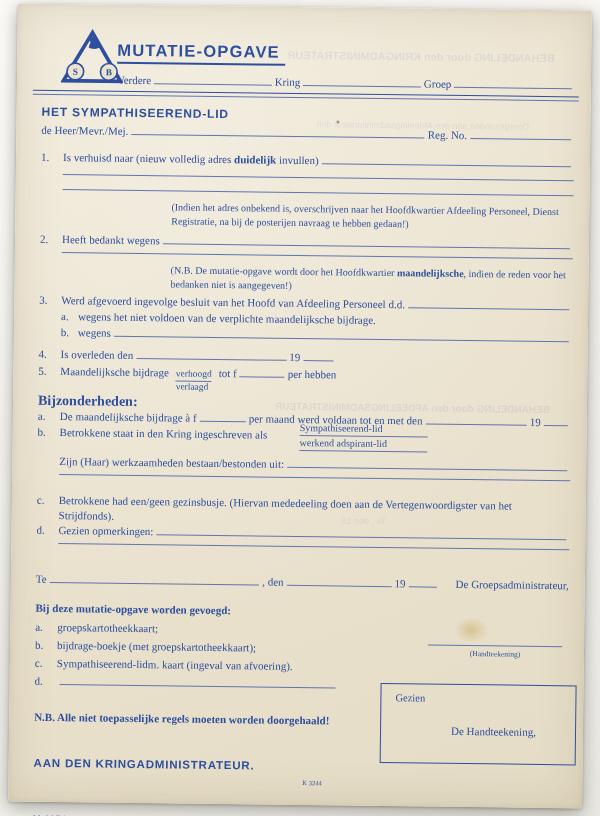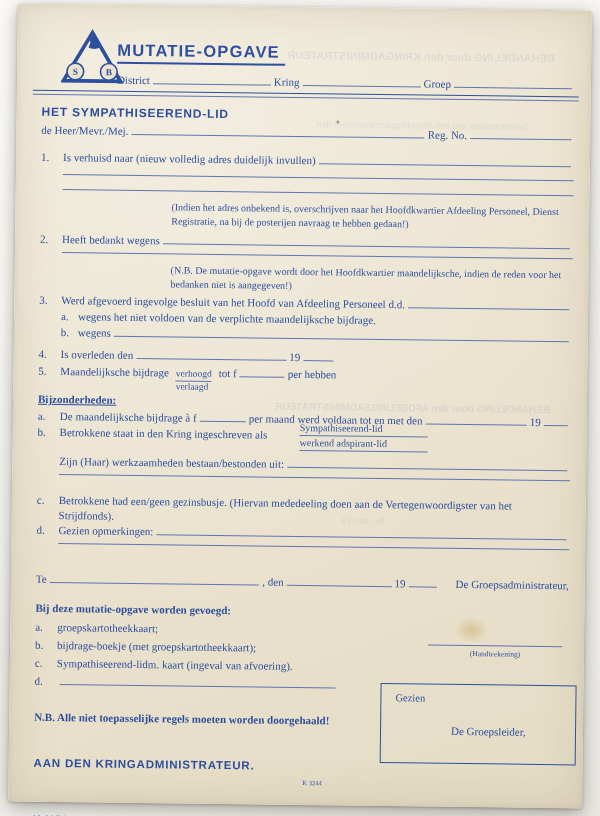--- a/index.html
+++ b/index.html
@@ -29,41 +29,41 @@
   .subnum{flex:0 0 17px;}
   .fill{flex:1 1 auto;min-width:12px;height:.85em;border-bottom:1px solid var(--line);margin:0 3px;}
   .w24{flex:0 0 24px}.w28{flex:0 0 28px}.w30{flex:0 0 30px}.w45{flex:0 0 45px}
   .w46{flex:0 0 46px}.w105{flex:0 0 105px}.w150{flex:0 0 150px}.w276{flex:0 0 276px}
   .hr{position:absolute;border-top:1px solid var(--line);height:0;}
   .dbl{position:absolute;height:3px;border-top:1.6px solid var(--blue);border-bottom:.8px solid var(--line);}
   .note{position:absolute;font-size:10px;line-height:1.35;color:var(--blue);}
   .title{position:absolute;left:100px;top:36px;font:bold 16.5px "Liberation Sans",sans-serif;
          letter-spacing:1.2px;border-bottom:2.5px solid var(--blue);padding:0 5px 2px 0;}
   .member-heading{position:absolute;left:25px;top:101px;font:bold 12px "Liberation Sans",sans-serif;letter-spacing:.8px;}
-  .b-head{position:absolute;left:25px;top:389px;font-weight:bold;font-size:11px;text-decoration:underline;}
+  .b-head{position:absolute;left:25px;top:389px;font-weight:bold;font-size:14px;}
   .attach-head{position:absolute;left:25px;top:598px;font-weight:bold;font-size:11px;}
   .nb{position:absolute;left:25px;top:707px;font-weight:bold;font-size:11px;white-space:nowrap;}
   .addressee{position:absolute;left:25px;top:753px;font:bold 11.5px "Liberation Sans",sans-serif;letter-spacing:.8px;}
   .meta{position:absolute;font-size:8px;color:var(--blue);}
   .stack{display:inline-flex;flex-direction:column;font-size:9.5px;line-height:1.25;margin:0 7px;}
   .stack-top{border-bottom:1px solid var(--line);}
   .optstack{position:absolute;left:287px;top:414px;width:128px;font-size:10px;line-height:1.3;color:var(--blue);}
   .optstack div{border-bottom:1px solid var(--line);padding-bottom:1px;}
   .sig-line{position:absolute;top:636px;left:418px;width:134px;border-top:1px solid var(--line);}
   .sig-caption{position:absolute;top:640px;left:410px;width:150px;text-align:center;font-size:7.5px;color:var(--blue);}
   .gezien{position:absolute;left:371px;top:675px;width:196px;height:80px;border:1.5px solid var(--blue);box-sizing:border-box;}
   .gz-label{position:absolute;left:14px;top:8px;font-size:10.5px;}
   .gz-leader{position:absolute;left:70px;top:40px;font-size:11px;}
   .bleed{position:absolute;transform:scaleX(-1);color:var(--blue);opacity:.09;white-space:nowrap;
          font-family:"Liberation Sans",sans-serif;}
   .stain{position:absolute;border-radius:50%;
          background:radial-gradient(ellipse at center,rgba(193,152,57,.38),rgba(193,152,57,0) 70%);}
   .speck{position:absolute;width:3px;height:3px;border-radius:50%;background:rgba(110,80,35,.55);}
   .logo{position:absolute;left:44px;top:24px;}
-  b{font-weight:normal;}
+  b{font-weight:bold;}
 </style>
 </head>
 <body>
 
 <div class="paper">
 
   <div class="bleed" style="top:42px;left:270px;font-size:11px;font-weight:bold;">BEHANDELING door den KRINGADMINISTRATEUR</div>
   <div class="bleed" style="top:112px;left:300px;font-size:9px;">Doorgezonden aan den Afdeelingsadministrateur den</div>
   <div class="bleed" style="top:394px;left:262px;font-size:10px;font-weight:bold;">BEHANDELING door den AFDEELINGSADMINISTRATEUR</div>
   <div class="bleed" style="top:508px;left:330px;font-size:9px;">Te , den 19</div>
@@ -73,21 +73,21 @@
     <path d="M46 16 c2,-5 7,-5 9,0 c4,-2 6,2 3,5 l4,9 c-5,3 -13,3 -18,0 l3,-9 c-2,-2 -2,-4 -1,-5 z" fill="#2e4f9d"></path>
     <circle cx="23" cy="69" r="13.5" fill="#ece4d0" stroke="#2e4f9d" stroke-width="2.6"></circle>
     <circle cx="77" cy="69" r="13.5" fill="#ece4d0" stroke="#2e4f9d" stroke-width="2.6"></circle>
     <text x="23" y="74.5" text-anchor="middle" font-size="15" font-weight="bold" font-family="Liberation Serif, serif" fill="#2e4f9d">S</text>
     <text x="77" y="74.5" text-anchor="middle" font-size="15" font-weight="bold" font-family="Liberation Serif, serif" fill="#2e4f9d">B</text>
   </svg>
 
   <div class="title">MUTATIE-OPGAVE</div>
 
   <div class="row" style="top:69px;left:100px;right:16px;">
-    <span>District</span>
+    <span>Verdere</span>
     <span class="fill"></span>
     <span>Kring</span>
     <span class="fill"></span>
     <span>Groep</span>
     <span class="fill"></span>
   </div>
   <div class="dbl" style="top:86px;left:16px;right:12px;"></div>
 
   <div class="member-heading">HET SYMPATHISEEREND-LID</div>
   <div class="row" style="top:120px;left:25px;right:16px;">
@@ -217,21 +217,21 @@
     <span class="fill w276"></span>
   </div>
 
   <div class="sig-line"></div>
   <div class="sig-caption">(Handteekening)</div>
 
   <div class="nb">N.B. Alle niet toepasselijke regels moeten worden doorgehaald!</div>
 
   <div class="gezien">
     <div class="gz-label">Gezien</div>
-    <div class="gz-leader">De Groepsleider,</div>
+    <div class="gz-leader">De Handteekening,</div>
   </div>
 
   <div class="addressee">AAN DEN KRINGADMINISTRATEUR.</div>
   <div class="meta" style="top:810px;left:25px;">Model F.A. 132</div>
   <div class="meta" style="top:772px;left:294px;font-size:6.5px;">K 3244</div>
 
   <div class="stain" style="top:608px;left:444px;width:34px;height:26px;"></div>
   <div class="speck" style="top:113px;left:320px;"></div>
   <div class="speck" style="top:645px;left:120px;width:2px;height:2px;opacity:.5;"></div>
 

